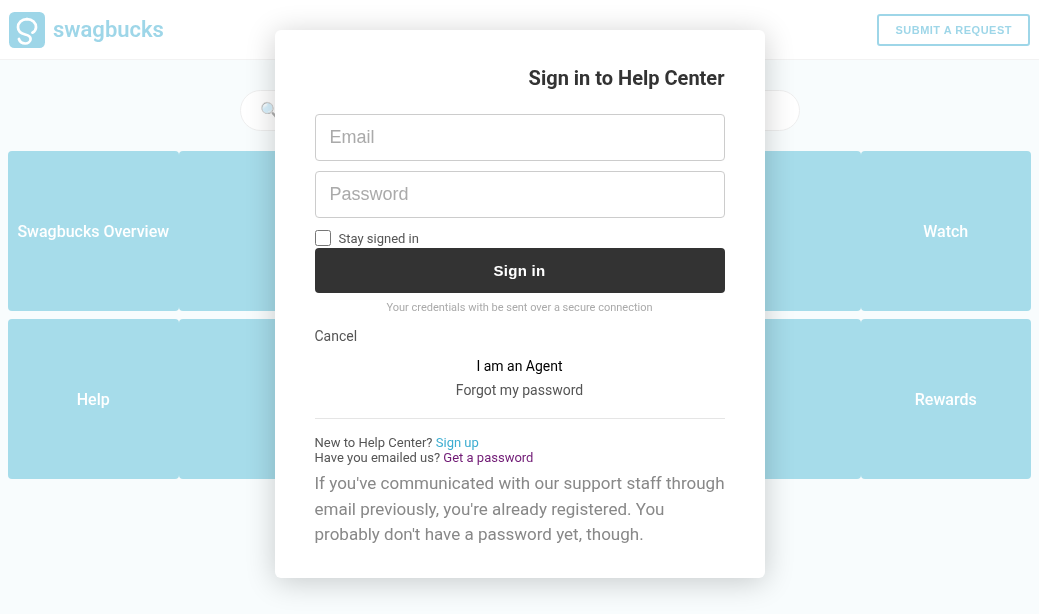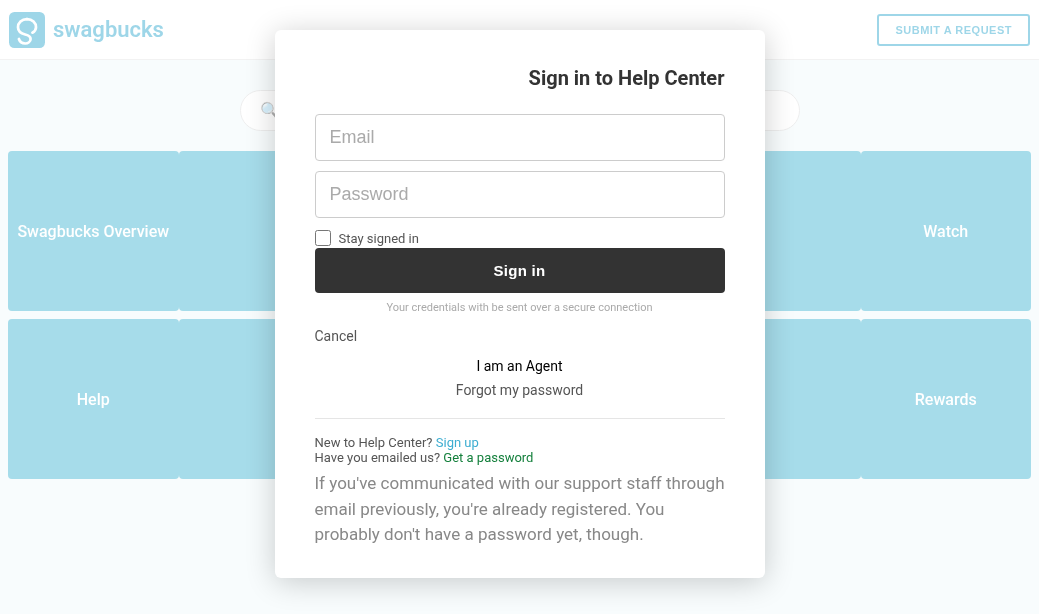--- a/index.html
+++ b/index.html
@@ -257,21 +257,21 @@
       text-decoration: none;
     }
 
     .have-email-text {
       font-size: 13px;
       color: #555;
       margin-bottom: 6px;
     }
 
     .have-email-text a {
-      color: #15803d;
+      color: #701a75;
       text-decoration: none;
     }
 
     .get-password-info {
       font-size: 17px;
       color: #888;
       line-height: 1.5;
     }
 
     

